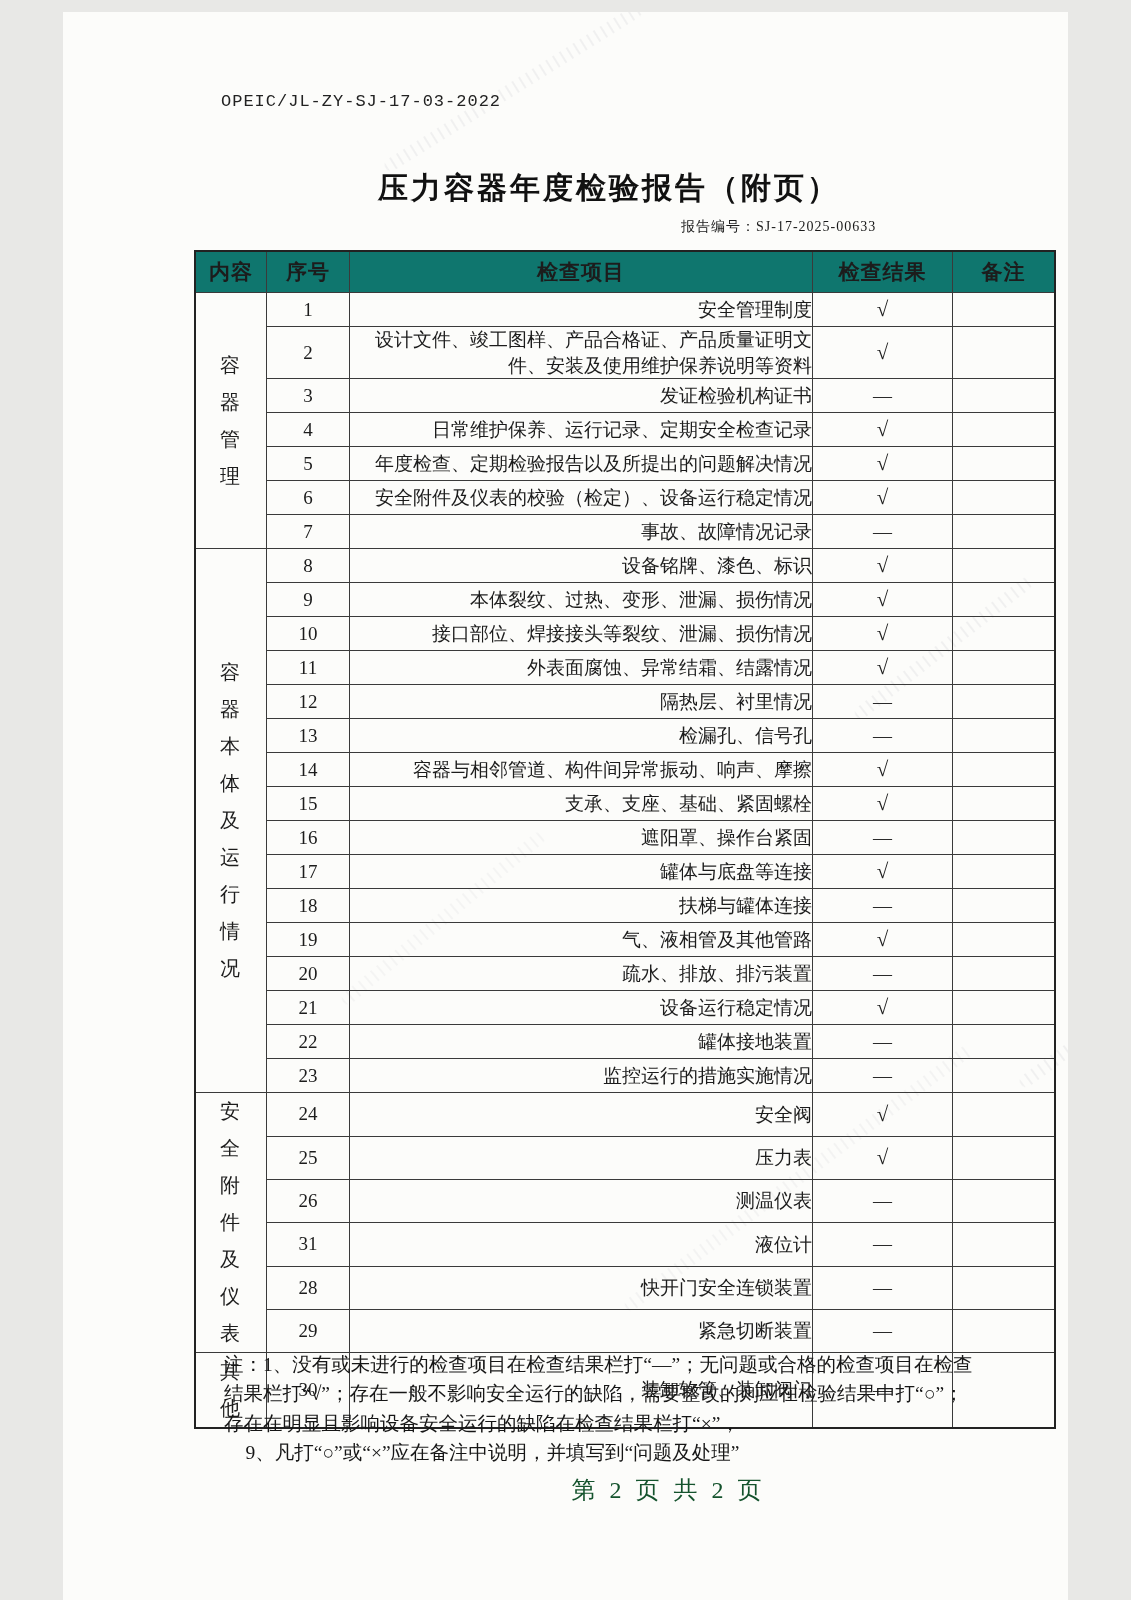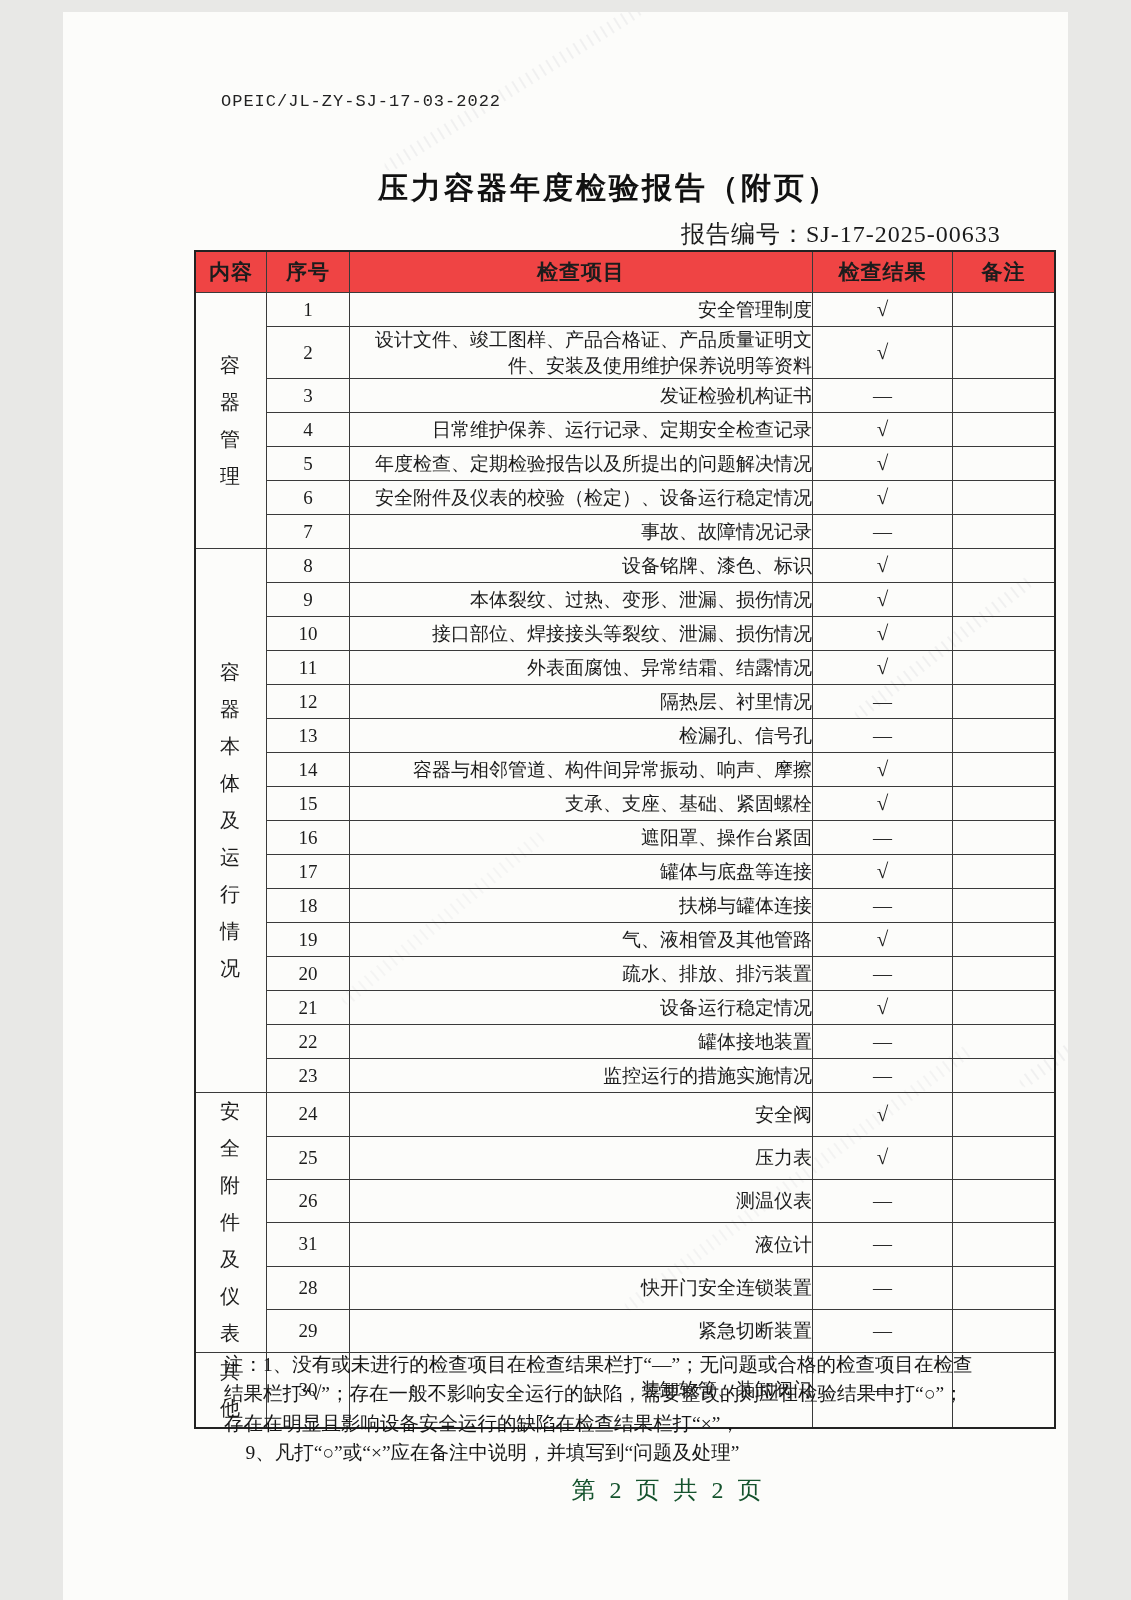--- a/index.html
+++ b/index.html
@@ -20,41 +20,41 @@
   .qr{position:absolute;left:1016px;top:44px;width:66px;height:66px;}
   .qr svg{width:100%;height:100%;shape-rendering:crispEdges;}
   .title{
     position:absolute;left:0;top:156px;width:1092px;
     text-align:center;
     font-family:"Liberation Sans","DejaVu Sans",sans-serif;
     font-weight:bold;font-size:30px;letter-spacing:3px;color:#111;
   }
   .report-no{
     position:absolute;left:618px;top:206px;
-    font-size:24px;letter-spacing:1px;color:#1a1a1a;
+    font-size:14px;letter-spacing:1px;color:#1a1a1a;
   }
   table.insp{
     position:absolute;left:131px;top:238px;
     width:854px;
     border-collapse:collapse;
     table-layout:fixed;
     font-size:19px;
   }
   table.insp th,table.insp td{
     border:1.5px solid #3a3a3a;
     padding:0;
     vertical-align:middle;
     color:#1c1c1c;
   }
   table.insp{border:2px solid #222;}
   table.insp th{
     height:40px;
     font-family:"Liberation Sans","DejaVu Sans",sans-serif;
     font-weight:bold;font-size:21px;letter-spacing:1px;
-    text-align:center;background:#ef4444;
+    text-align:center;background:#0f766e;
   }
   .col-group{width:70px;text-align:center;}
   .col-no{width:82px;text-align:center;height:33px;}
   .col-item{width:462px;text-align:right;padding:3px 6px 3px 14px;line-height:1.35;}
   .col-result{width:139px;text-align:center;}
   .col-remark{width:101px;}
   .vlabel{
     width:2.15em;margin:0 auto;
     line-height:1.85;letter-spacing:2px;
     word-break:break-all;text-align:center;

